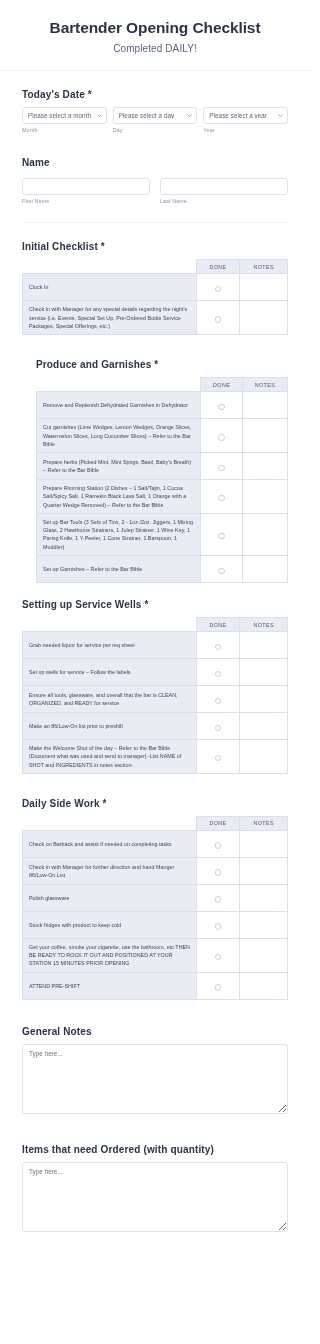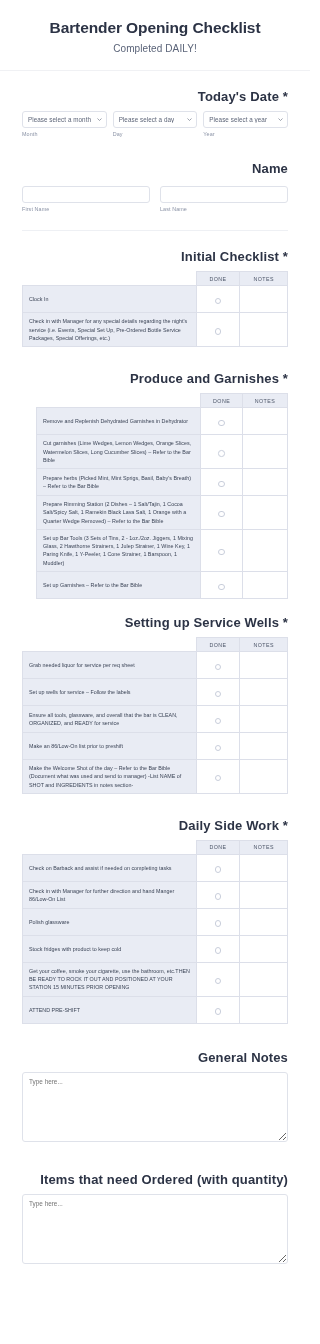--- a/index.html
+++ b/index.html
@@ -30,26 +30,25 @@
   .form-subtitle {
     margin-top: 6px;
     font-size: 10px;
     color: #5a6378;
     letter-spacing: 0.1px;
   }
 
   
   .field { padding: 0 22px; margin-top: 18px; }
   .field-label {
-    font-size: 13px;
+    font-size: 10px;
     font-weight: bold;
     color: #2c3345;
     letter-spacing: 0.15px;
     margin-bottom: 7px;
-    text-align: right;
   }
 
   .sublabel {
     font-size: 5.4px;
     color: #8b93a6;
     margin-top: 3px;
     letter-spacing: 0.1px;
   }
 
   

